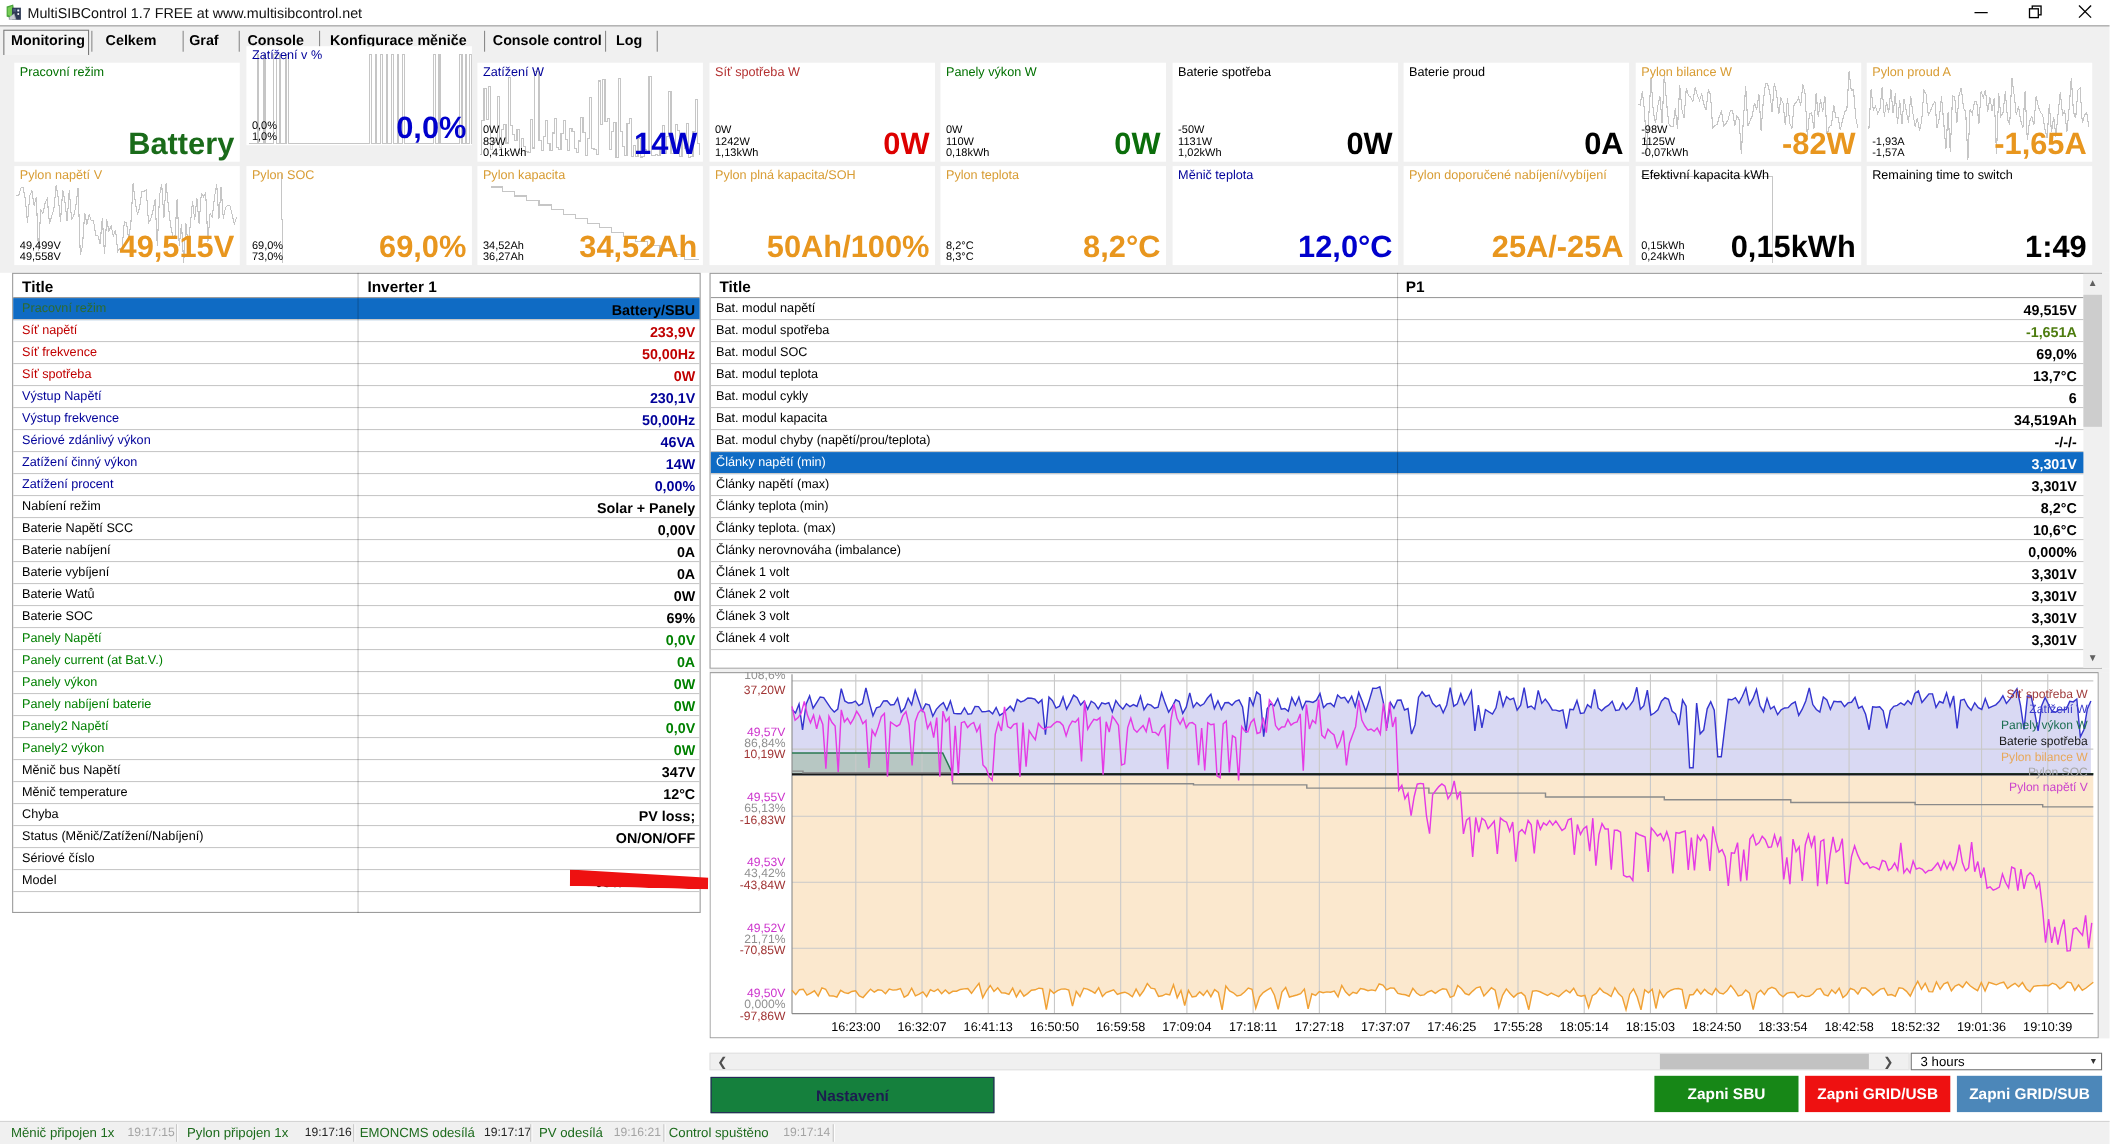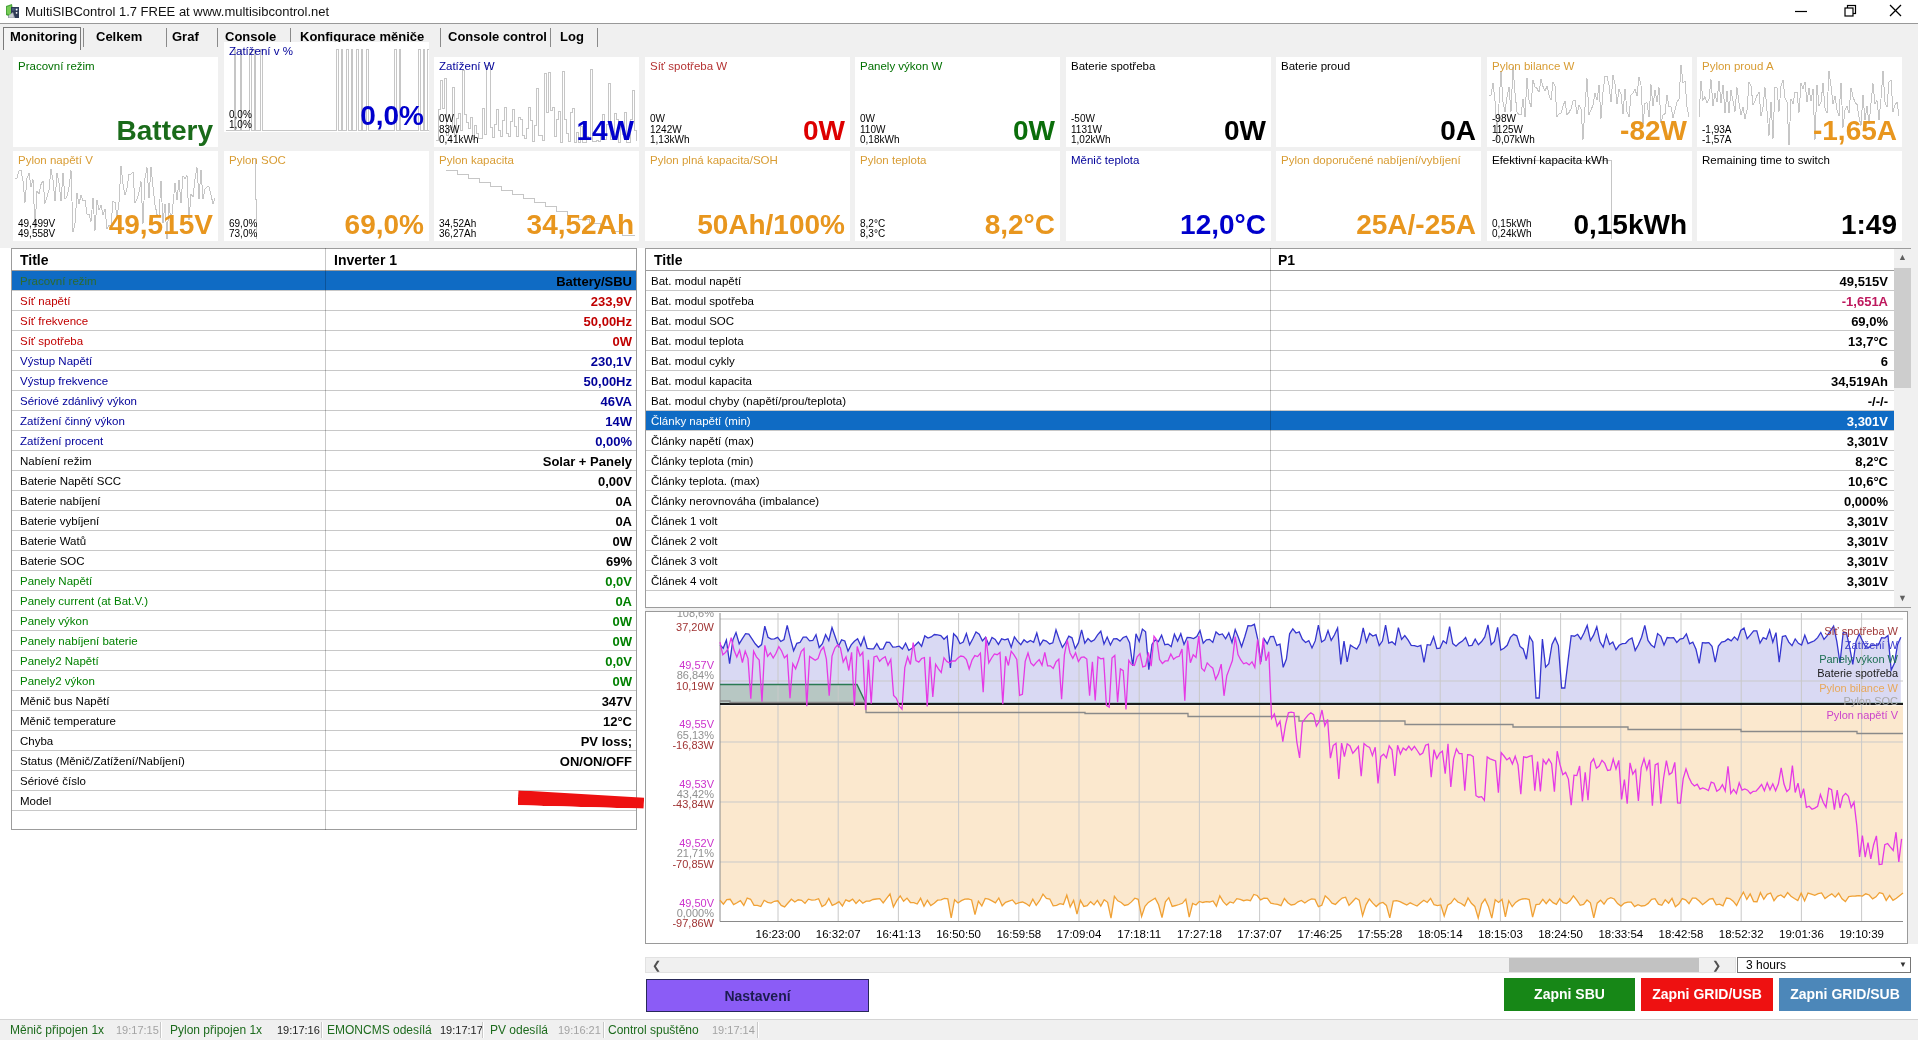--- a/index.html
+++ b/index.html
@@ -36,21 +36,21 @@
 #rthumb { position:absolute; left:0px; top:19px; width:17px; height:120px; background:#cdcdcd; }
 #chartbox { position:absolute; left:645px; top:611px; }
 #redbar { position:absolute; left:518px; top:792px; width:126px; height:15px; background:#ee1111; transform:rotate(1.5deg); clip-path:polygon(0 0,100% 28%,100% 100%,0 100%); }
 #hscroll { position:absolute; left:645px; top:957px; width:1091px; height:16px; background:#f0f0f0; border:1px solid #e2e2e2; }
 #hthumb { position:absolute; left:863px; top:0px; width:190px; height:14px; background:#c2c2c2; }
 .harr { position:absolute; top:1px; font-size:11px; color:#505050; }
 #combo { position:absolute; left:1737px; top:957px; width:174px; height:16px; background:#fff; border:1px solid #767676; font-size:12px; }
 #combo span { position:absolute; left:8px; top:0px; }
 #combo .ca { position:absolute; left:auto; right:3px; top:2px; font-size:8px; color:#333; }
 .btn { position:absolute; top:978px; height:33px; font-size:14px; font-weight:bold; color:#fff; text-align:center; line-height:33px; }
-#bnast { left:646px; top:979px; width:223px; height:33px; background:#8b5cf6; border:1px solid #28285a; color:#1c1c50;text-align:center; }
+#bnast { left:646px; top:979px; width:258px; height:33px; background:#15803d; border:1px solid #28285a; color:#1c1c50;text-align:center; }
 #bsbu { left:1504px; width:131px; background:#178717; }
 #busb { left:1641px; width:132px; background:#ee1111; }
 #bsub { left:1779px; width:132px; background:#4c87b9; }
 #statusbar { position:absolute; left:0; top:1019px; width:1918px; height:21px; background:#f0f0f0; border-top:1px solid #d4d4d4; font-size:12px; }
 .st { position:absolute; top:3px; color:#1d6b1d; }
 .stime { position:absolute; top:4px; color:#a3a3a3; font-size:11px; }
 .ssep { position:absolute; top:2px; width:2px; height:16px; border-left:1px solid #c8c8c8; border-right:1px solid #fff; }
 </style></head><body>
 <div id="page">
 <div id="titlebar">
@@ -319,21 +319,21 @@
   <div class="thead">
         <span style="left:8px">Title</span>
         <span style="left:632px">P1</span>
       </div>
 <div class="tr">
         <span class="tl" style="color:#000000">Bat. modul napětí</span>
         <span class="tv" style="color:#000000">49,515V</span>
       </div>
 <div class="tr">
         <span class="tl" style="color:#000000">Bat. modul spotřeba</span>
-        <span class="tv" style="color:#be185d">-1,651A</span>
+        <span class="tv" style="color:#4d7c0f">-1,651A</span>
       </div>
 <div class="tr">
         <span class="tl" style="color:#000000">Bat. modul SOC</span>
         <span class="tv" style="color:#000000">69,0%</span>
       </div>
 <div class="tr">
         <span class="tl" style="color:#000000">Bat. modul teplota</span>
         <span class="tv" style="color:#000000">13,7°C</span>
       </div>
 <div class="tr">

